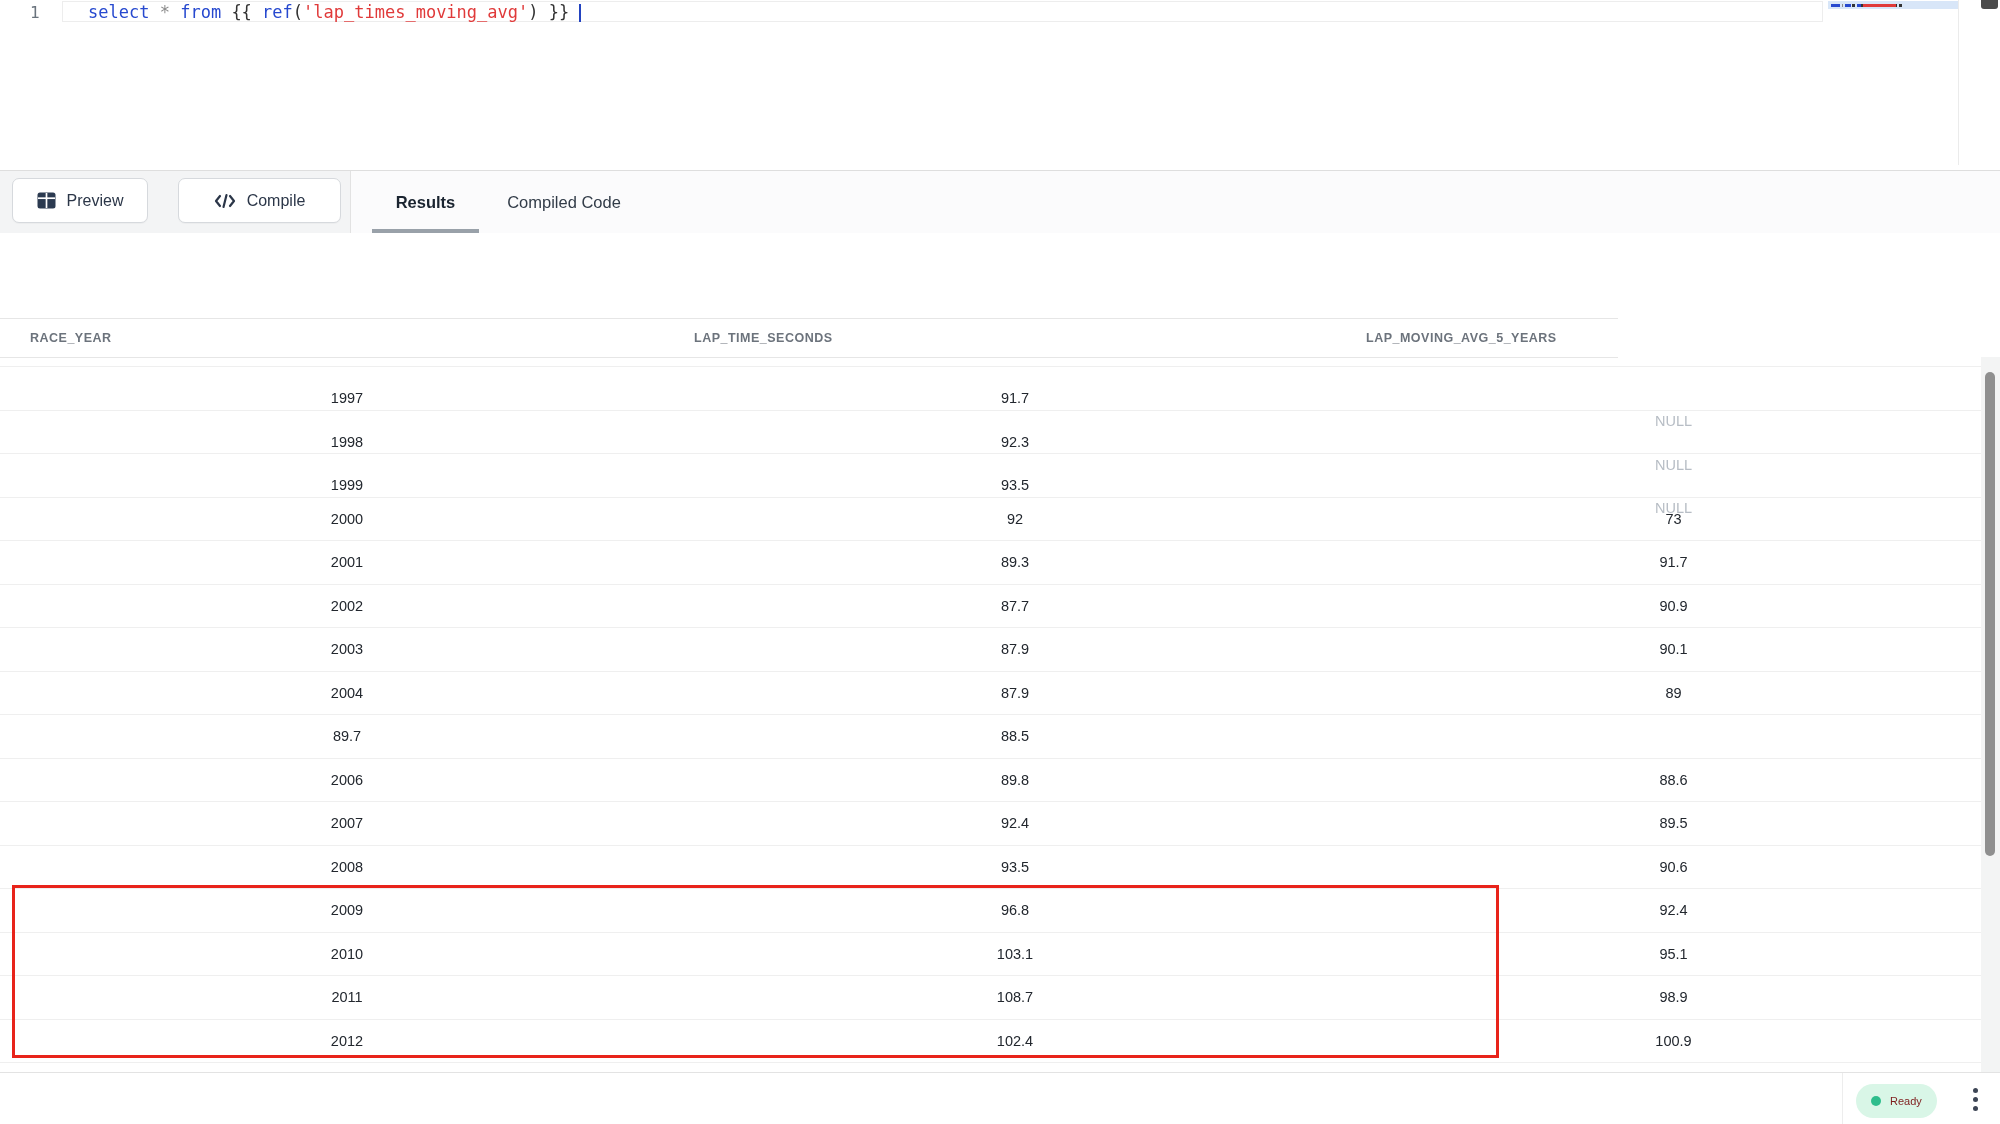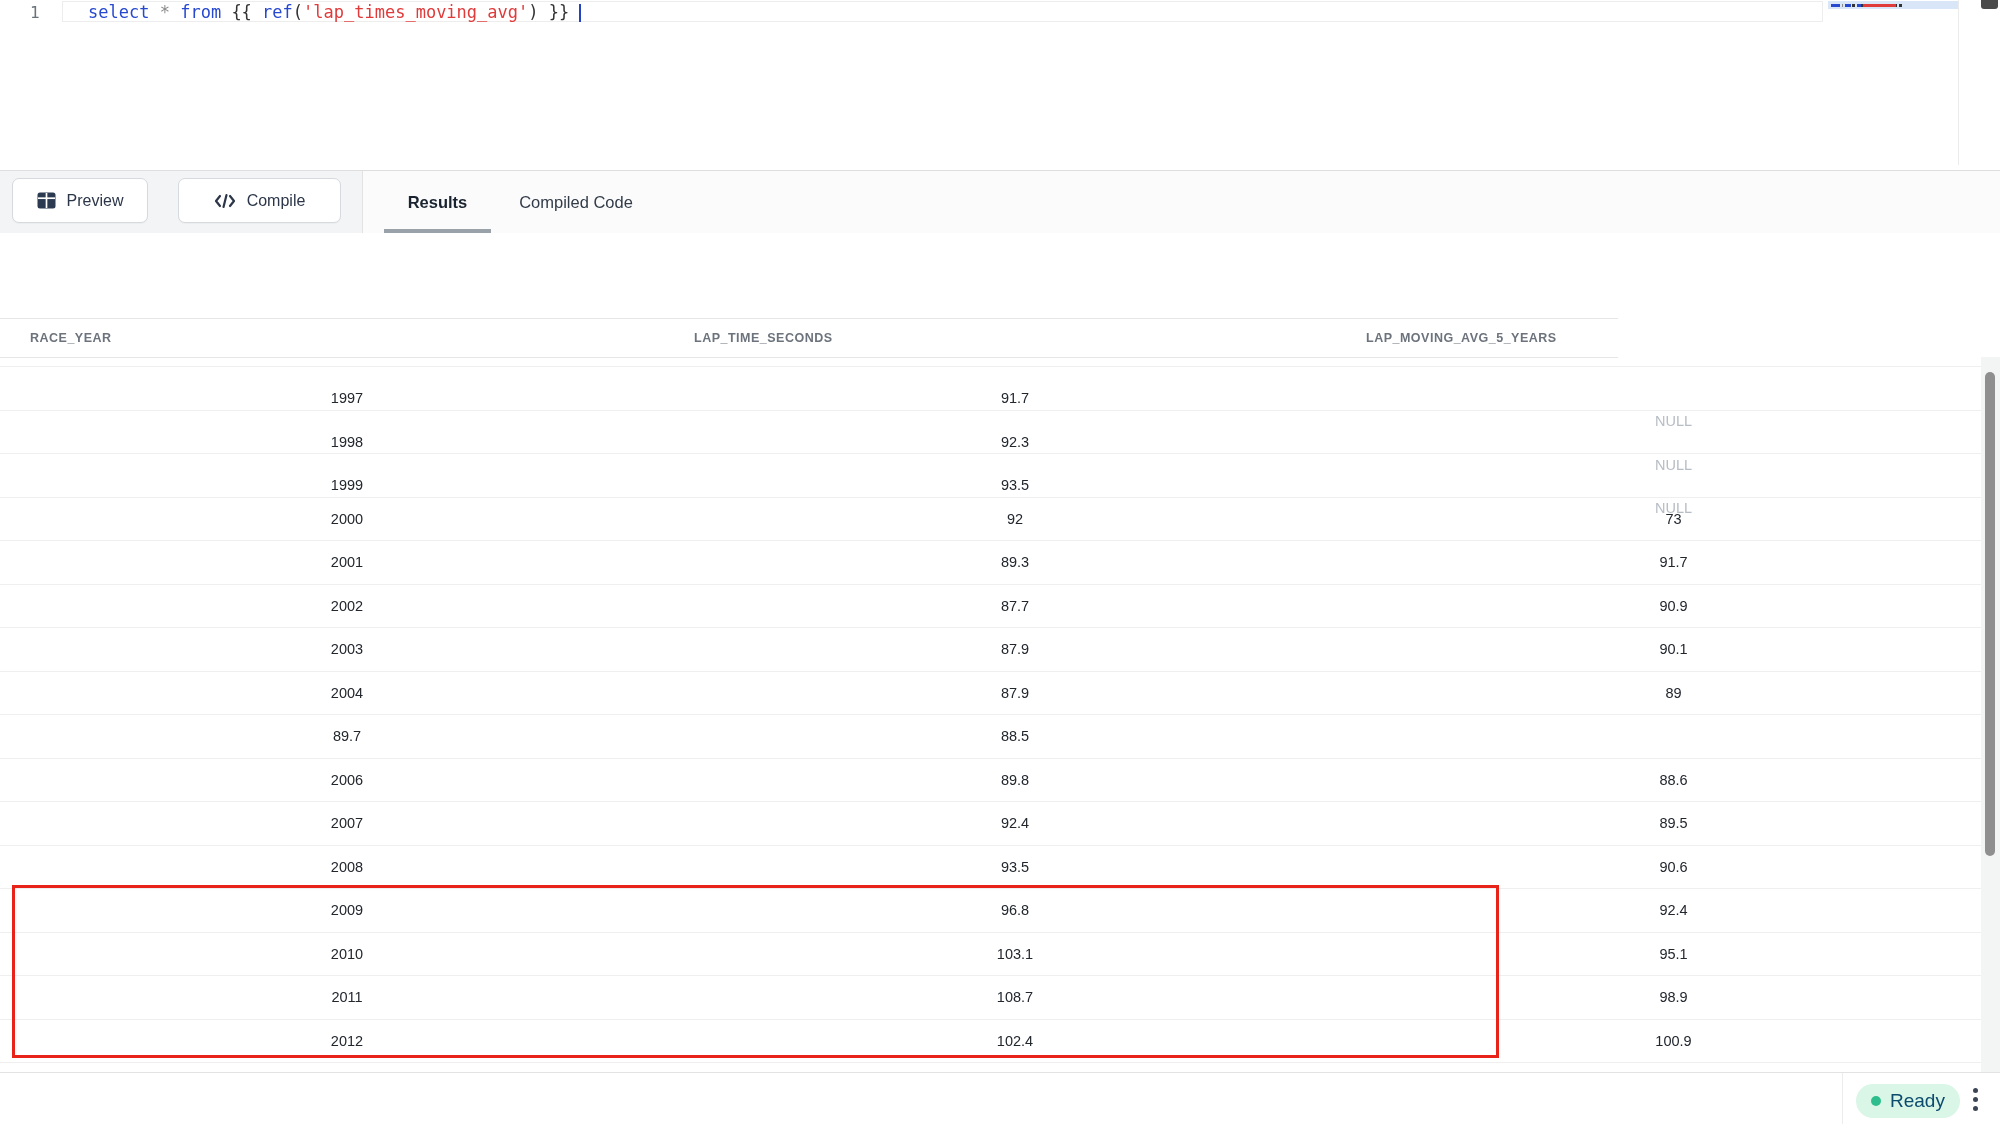--- a/index.html
+++ b/index.html
@@ -17,21 +17,21 @@
   .minimap{position:absolute;left:1828px;top:0;width:130px;height:165px;}
   .mini-line{position:absolute;left:0;top:1px;width:130px;height:8px;background:#d8e6f8;
              display:flex;align-items:center;padding-left:3px;box-sizing:border-box;}
   .mini-seg{height:3px;display:inline-block;flex:none;}
   .minimap-sep{position:absolute;left:1958px;top:0;width:1px;height:165px;background:#ebebeb;}
   .ed-scroll-thumb{position:absolute;left:1981px;top:0;width:17px;height:9px;background:#4b4b4b;border-radius:0 0 3px 3px;}
 
   
   .strip{position:absolute;top:170px;left:0;width:2000px;height:63px;background:#f3f4f5;
          border-top:1px solid #dedede;box-sizing:border-box;}
-  .strip-right{position:absolute;left:362px;top:0;right:0;height:100%;background:#fbfbfc;border-left:1px solid #e2e2e2;}
+  .strip-right{position:absolute;left:350px;top:0;right:0;height:100%;background:#fbfbfc;border-left:1px solid #e2e2e2;}
   .btn{position:absolute;top:7px;height:45px;background:#fff;border:1px solid #d6d9dd;border-radius:7px;
        display:flex;align-items:center;justify-content:center;gap:11px;font-size:16px;color:#2b3648;
        font-weight:500;box-sizing:border-box;cursor:pointer;box-shadow:0 1px 1px rgba(0,0,0,0.03);}
   .btn-preview{left:12px;width:136px;}
   .btn-compile{left:178px;width:163px;}
   .tabs{position:absolute;left:21px;top:0;height:100%;display:flex;}
   .tab{height:100%;display:flex;align-items:center;justify-content:center;font-size:16.5px;
        position:relative;color:#323c48;cursor:pointer;}
   .tab:nth-child(1){width:107px;margin-right:23px;}
   .tab:nth-child(2){width:124px;}
@@ -59,21 +59,21 @@
   .res-track{position:absolute;left:1981px;top:357px;width:19px;height:715px;background:#f3f4f4;}
   .res-thumb{position:absolute;left:4px;top:15px;width:10px;height:484px;background:#8f8f8f;border-radius:5px;}
 
   
   .statusbar{position:absolute;top:1072px;left:0;width:2000px;height:52px;background:#fff;
              border-top:1px solid #e3e3e3;box-sizing:border-box;}
   .sb-divider{position:absolute;left:1842px;top:0;width:1px;height:100%;background:#ededed;}
   .ready{position:absolute;left:1856px;top:11px;height:34px;padding:0 15px;border-radius:17px;
          background:#d9f6e7;display:flex;align-items:center;gap:9px;box-sizing:border-box;}
   .ready-dot{width:10px;height:10px;border-radius:50%;}
-  .ready-label{font-size:19px;color:#0c4a6e;font-weight:500;}
+  .ready-label{font-size:11px;color:#7f1d1d;font-weight:500;}
   .kebab{position:absolute;left:1966px;top:11px;width:18px;height:30px;display:flex;flex-direction:column;
          align-items:center;justify-content:center;gap:4px;cursor:pointer;}
   .kebab span{width:5px;height:5px;border-radius:50%;background:#3d4555;}
 </style>
 </head>
 <body>
 
 <div class="editor">
   <div class="cur-line-box"></div>
   <div class="gutter-num">1</div>

